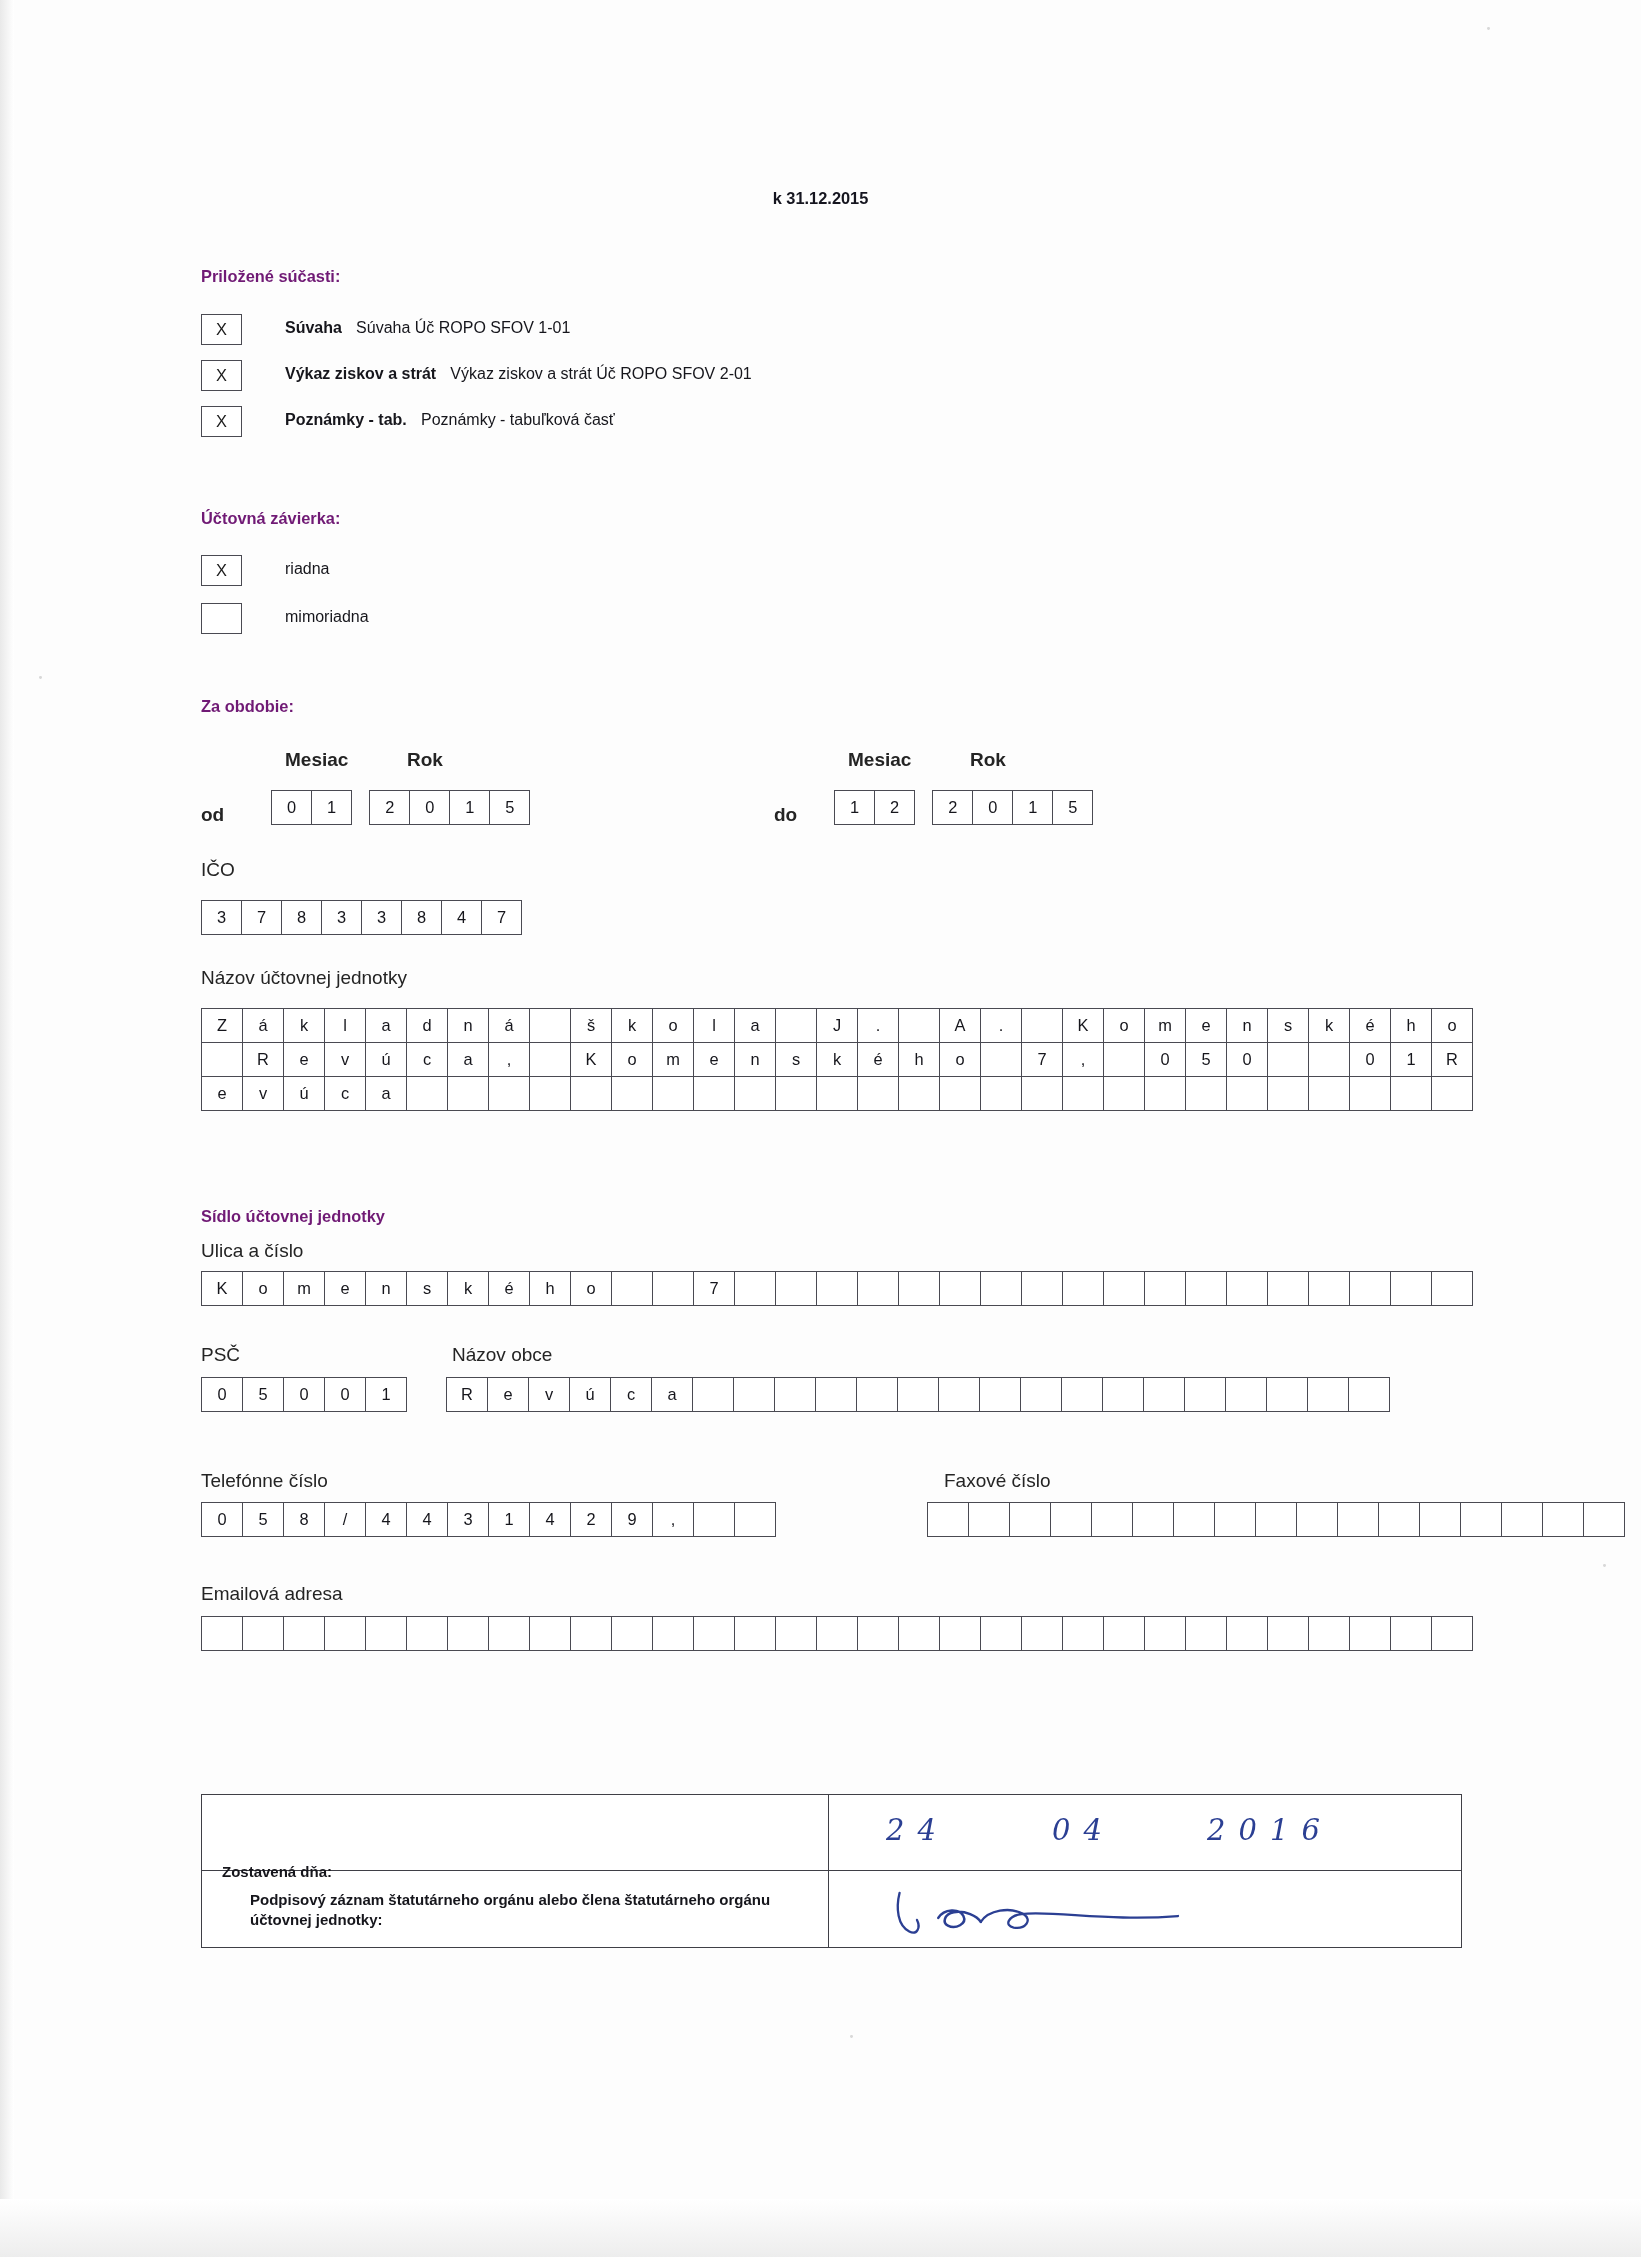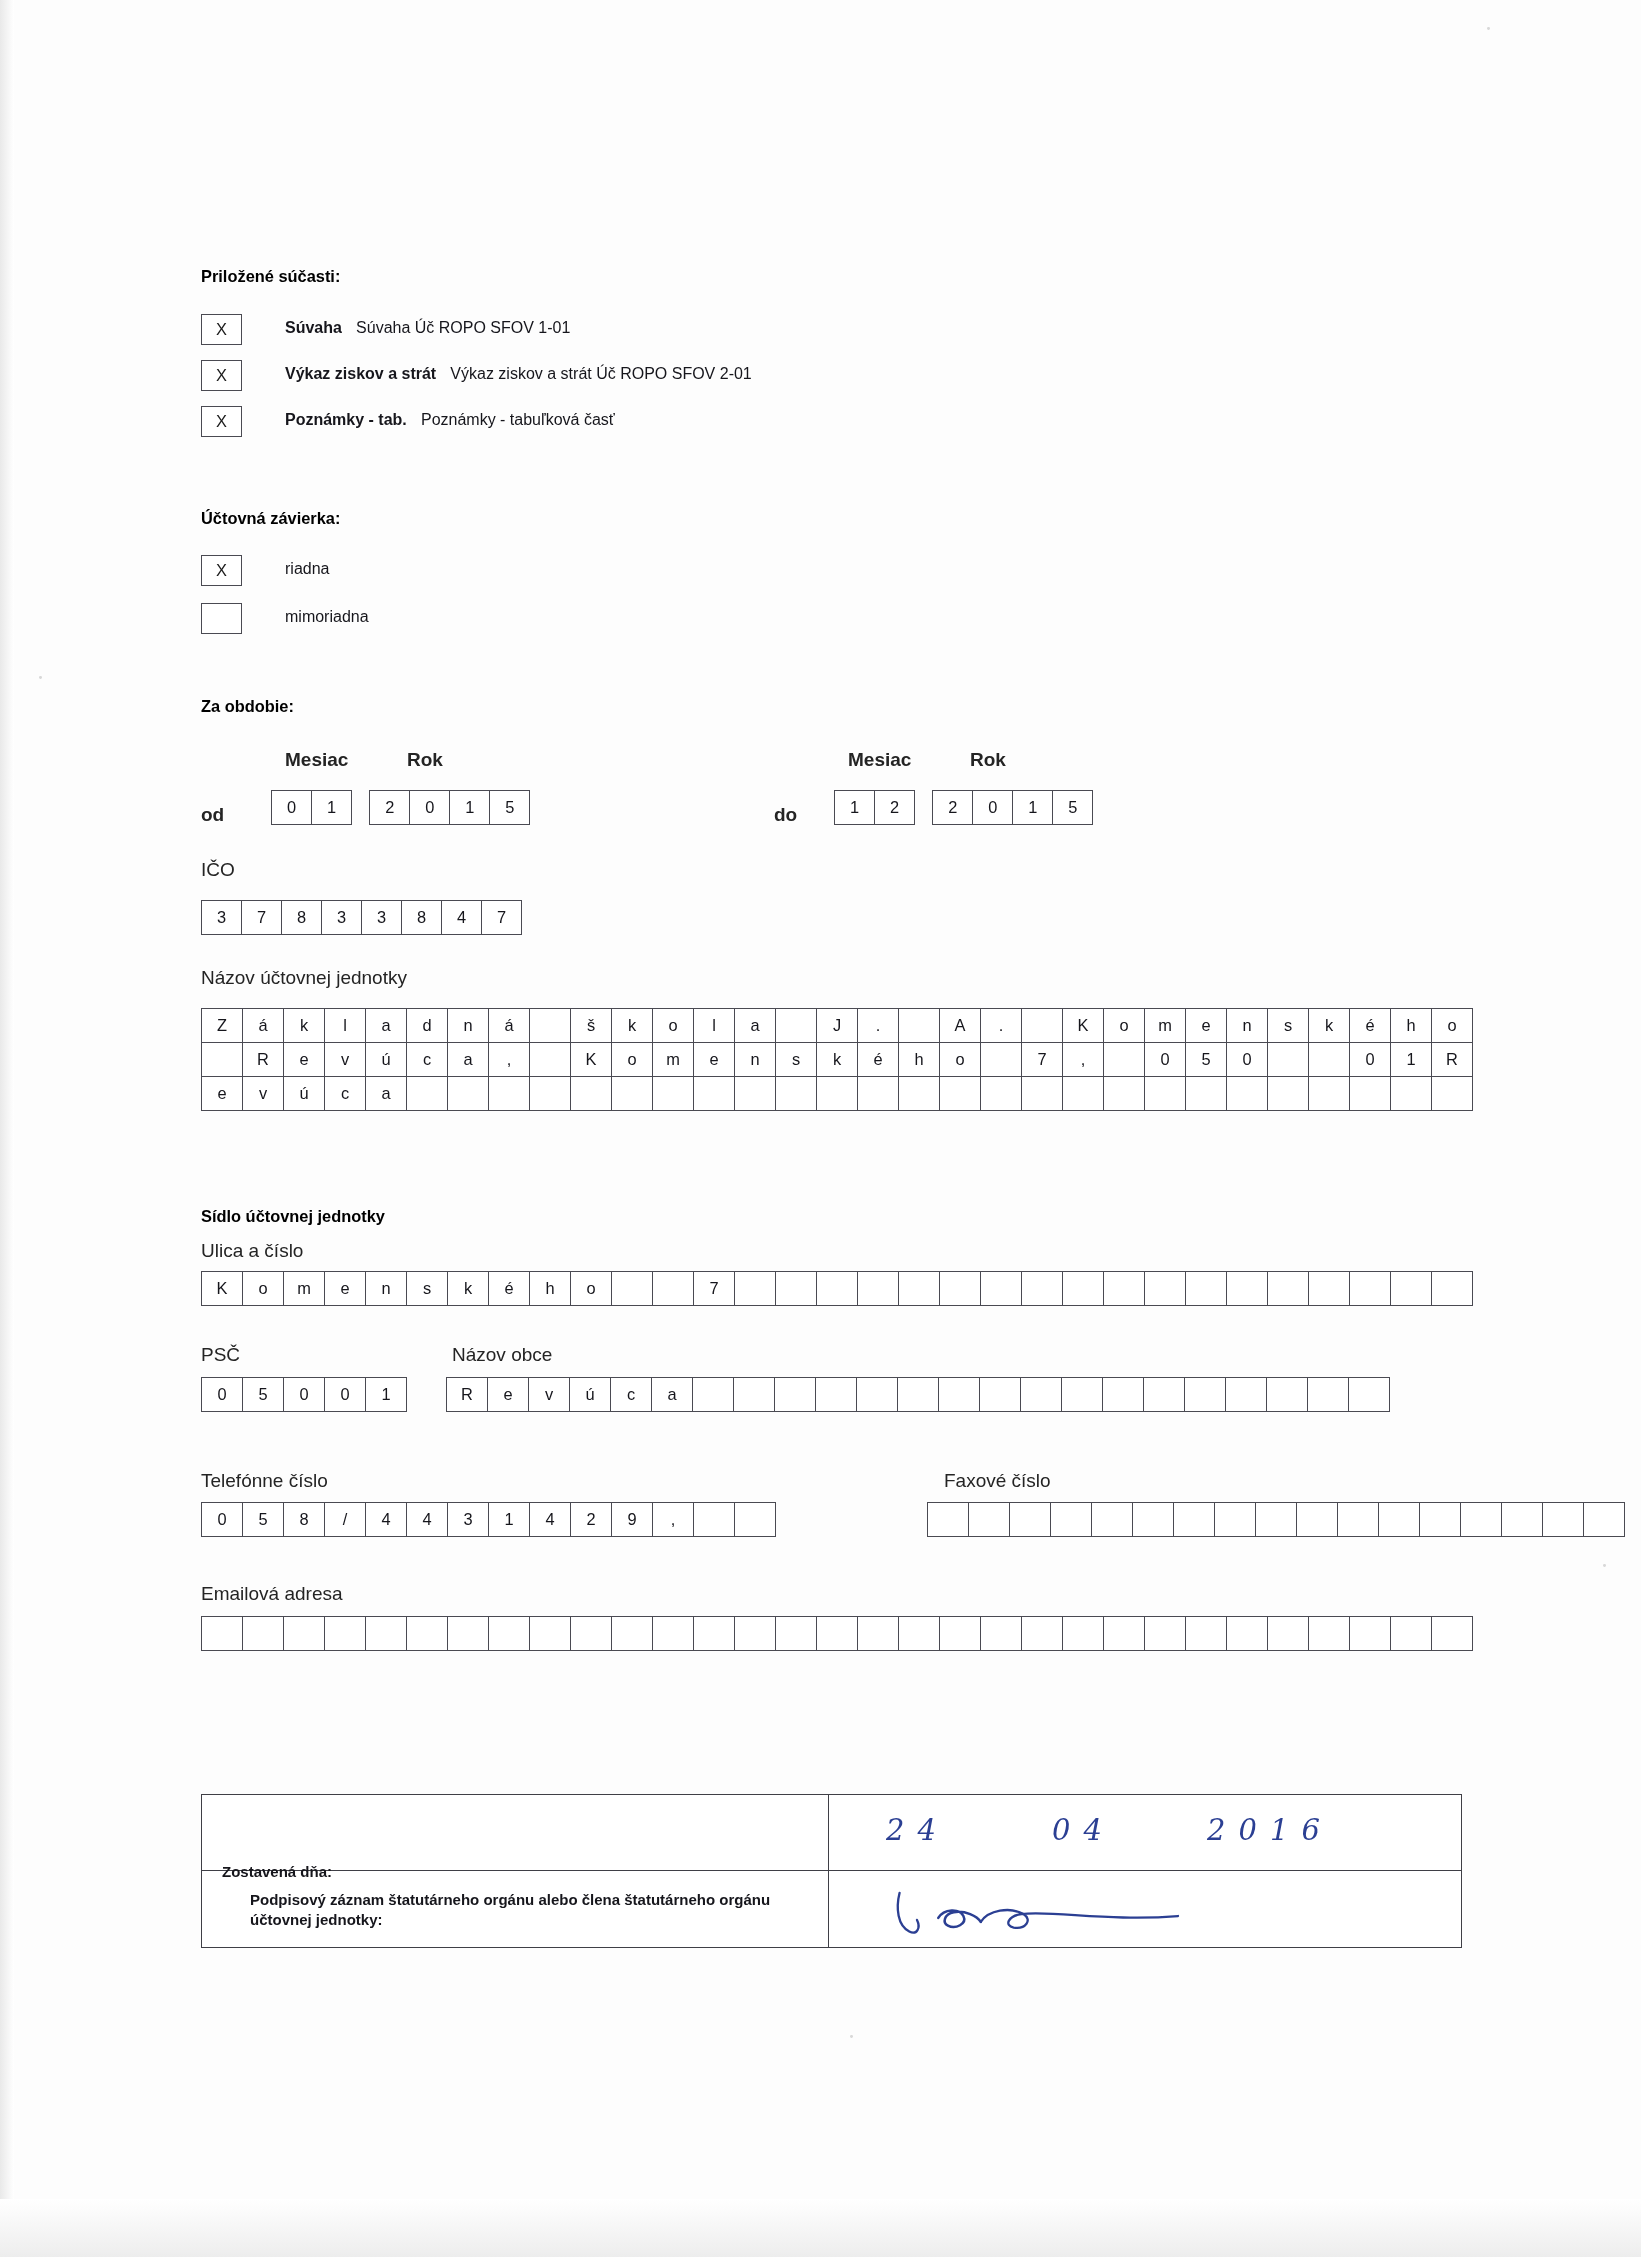--- a/index.html
+++ b/index.html
@@ -49,21 +49,21 @@
     text-align: center;
     font-size: 16.4px;
     font-weight: bold;
     color: #15151f;
   }
 
   .section-label {
     position: absolute;
     font-size: 16.4px;
     font-weight: bold;
-    color: #000000;
+    color: #701a75;
   }
   .small-label {
     position: absolute;
     font-size: 19px;
     color: #242424;
   }
   .bold-inline {
     font-weight: bold;
   }
 
@@ -173,20 +173,21 @@
 
 <div class="page">
 
   <div class="scan-edge-left"></div>
   <div class="scan-edge-bottom"></div>
   <div class="dot-noise" style="left:1487px; top:27px;"></div>
   <div class="dot-noise" style="left:39px; top:676px;"></div>
   <div class="dot-noise" style="left:1603px; top:1564px;"></div>
   <div class="dot-noise" style="left:850px; top:2035px;"></div>
 
+  <div class="doc-subtitle">k 31.12.2015</div>
 
   <div class="section-label" style="left:201px; top:267px;">Priložené súčasti:</div>
 
   <div class="cbox" style="left:201px; top:314px;">X</div>
   <div class="cb-text" style="left:285px; top:319px;">
     <span class="bold-inline">Súvaha</span>
     <span style="margin-left:9.7px;">Súvaha Úč ROPO SFOV 1-01</span>
   </div>
 
   <div class="cbox" style="left:201px; top:360px;">X</div>

